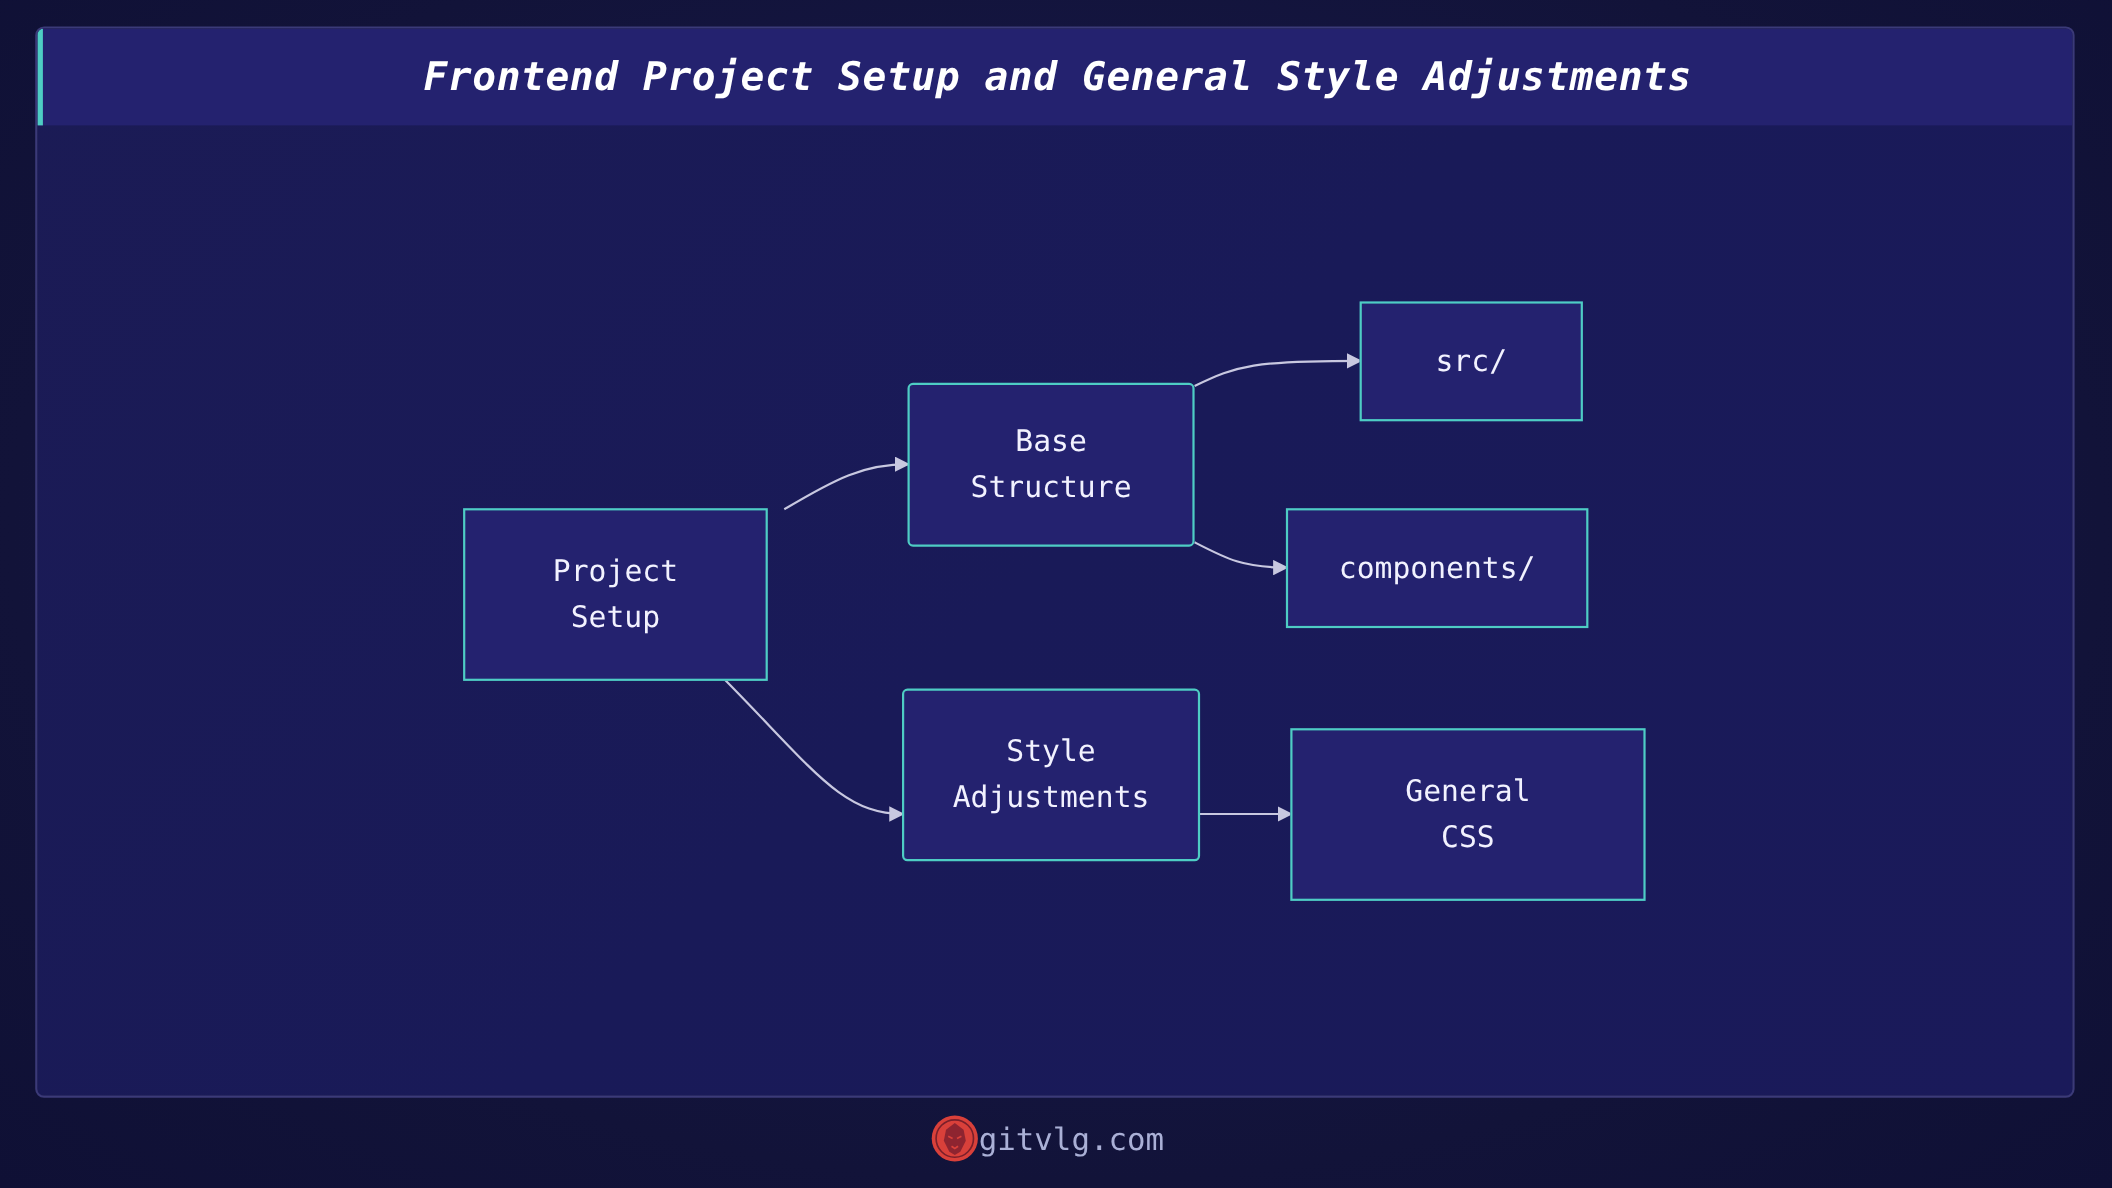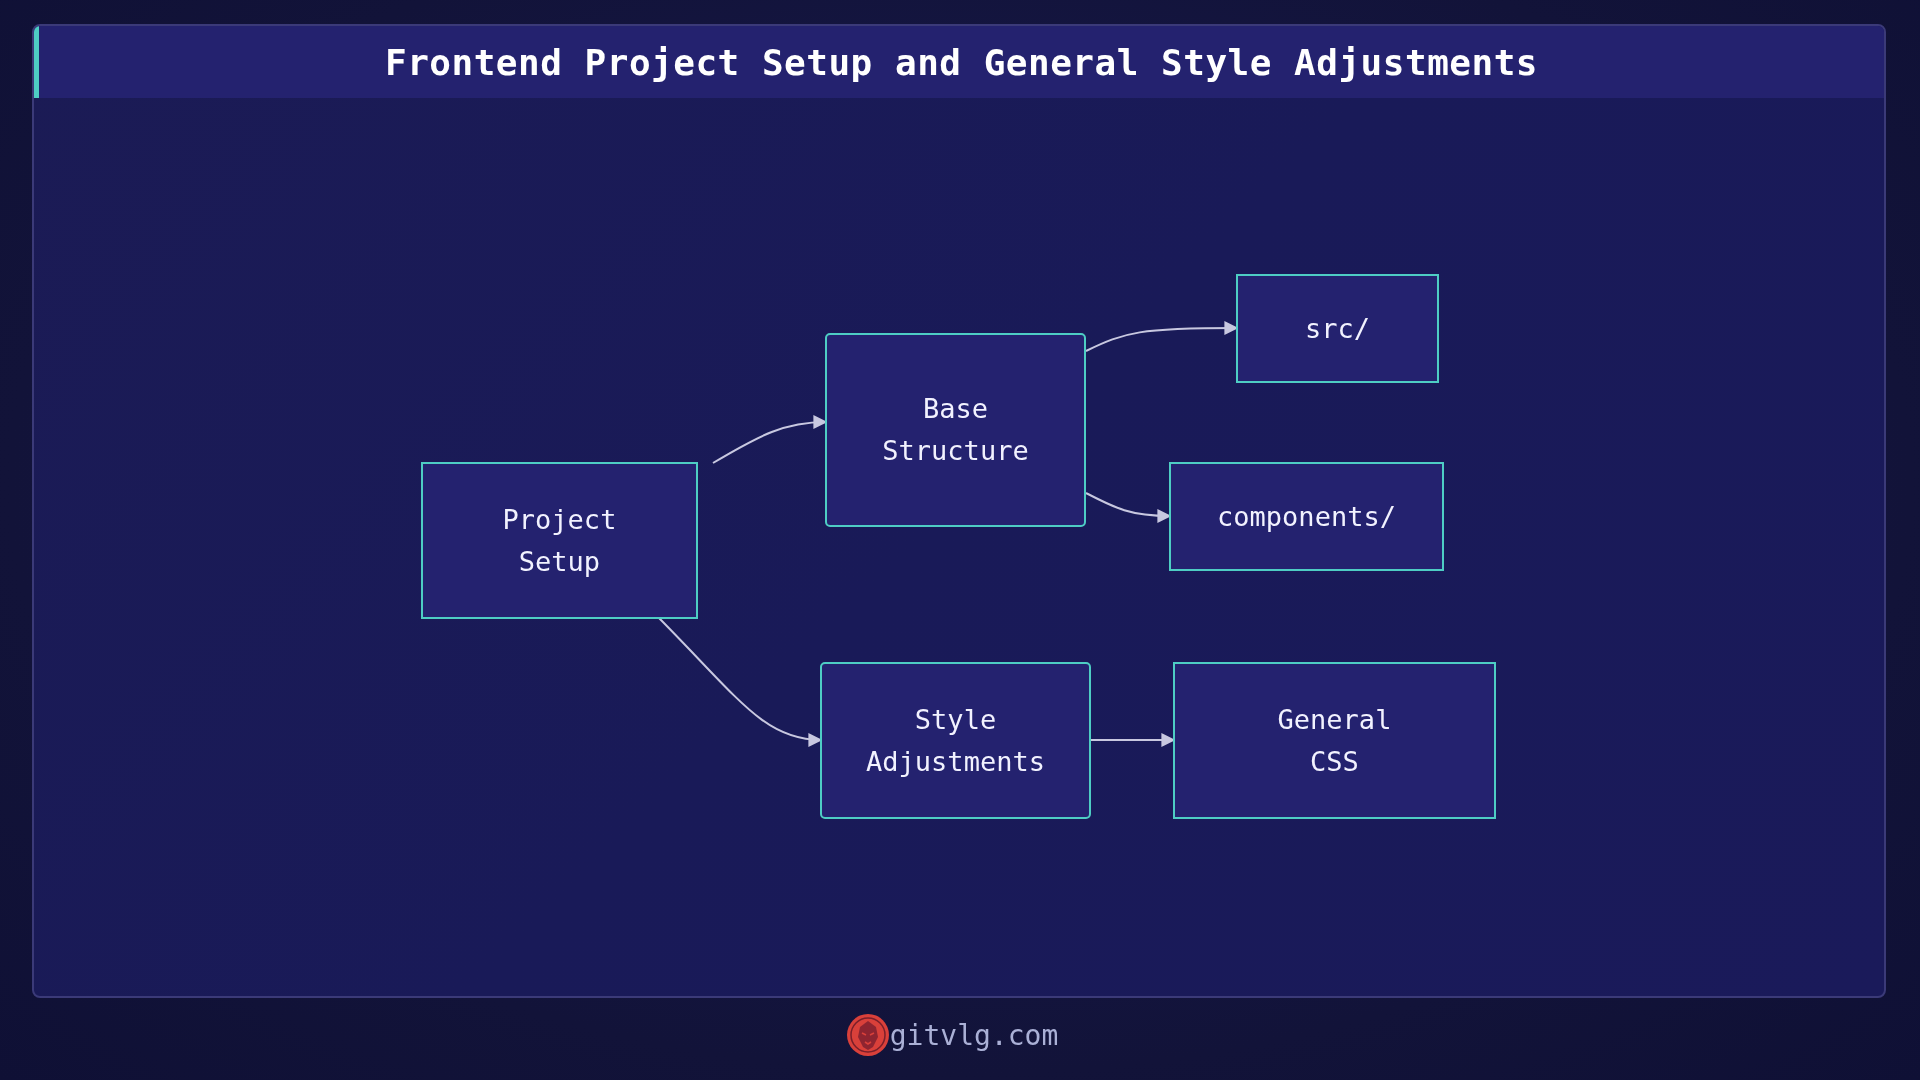--- a/index.html
+++ b/index.html
@@ -9,24 +9,24 @@
     font-family: "DejaVu Sans Mono", "Liberation Mono", monospace;
     position: relative;
   }
   .panel {
     position: absolute; left: 32px; top: 24px; width: 1854px; height: 974px;
     border: 2px solid #3b3a78; border-radius: 8px;
     background: linear-gradient(135deg, #1b1b55 0%, #191a58 50%, #1a1a5a 100%);
     overflow: hidden; box-sizing: border-box;
   }
   .header {
-    position: absolute; left: 0; top: 0; right: 0; height: 72px;
+    position: absolute; left: 0; top: 0; right: 0; height: 88px;
     background: #24226f;
     border-left: 5px solid #4ecdc4;
-    display: flex; align-items: center; justify-content: center;
+    display: flex; align-items: center; justify-content: center; font-style: italic;
   }
   .title {
     color: #ffffff; font-weight: bold; font-size: 36px; letter-spacing: 0.5px;
     font-family: "DejaVu Sans Mono", monospace;
   }
   svg.edges { position: absolute; left: 0; top: 0; width: 1920px; height: 1080px; pointer-events: none; }
   .node {
     position: absolute; box-sizing: border-box;
     background: #24226f; border: 2px solid #4ecdc4;
     color: #f2f2ff; font-size: 27px; line-height: 42px;
@@ -62,34 +62,34 @@
   <path d="M1086,351 C1125,332 1140,328 1237,328" fill="none" stroke="#c8c8e0" stroke-width="2" marker-end="url(#arrow)"></path>
   <path d="M1086,493 C1115,508 1130,516 1170,516" fill="none" stroke="#c8c8e0" stroke-width="2" marker-end="url(#arrow)"></path>
   <path d="M1090,740 L1174,740" fill="none" stroke="#c8c8e0" stroke-width="2" marker-end="url(#arrow)"></path>
 </svg>
 
 <div class="node" style="left:421px; top:462px; width:277px; height:157px;">
   <span>Project
 Setup</span>
 </div>
 
-<div class="node rounded" style="left:825px; top:333px; width:261px; height:194px;">
+<div class="node rounded" style="left:825px; top:348px; width:261px; height:149px;">
   <span>Base
 Structure</span>
 </div>
 
 <div class="node" style="left:1236px; top:274px; width:203px; height:109px;">
   <span>src/</span>
 </div>
 
 <div class="node" style="left:1169px; top:462px; width:275px; height:109px;">
   <span>components/</span>
 </div>
 
-<div class="node rounded" style="left:820px; top:662px; width:271px; height:157px;">
+<div class="node rounded" style="left:820px; top:626px; width:271px; height:157px;">
   <span>Style
 Adjustments</span>
 </div>
 
 <div class="node" style="left:1173px; top:662px; width:323px; height:157px;">
   <span>General
 CSS</span>
 </div>
 
 <div class="footer">

